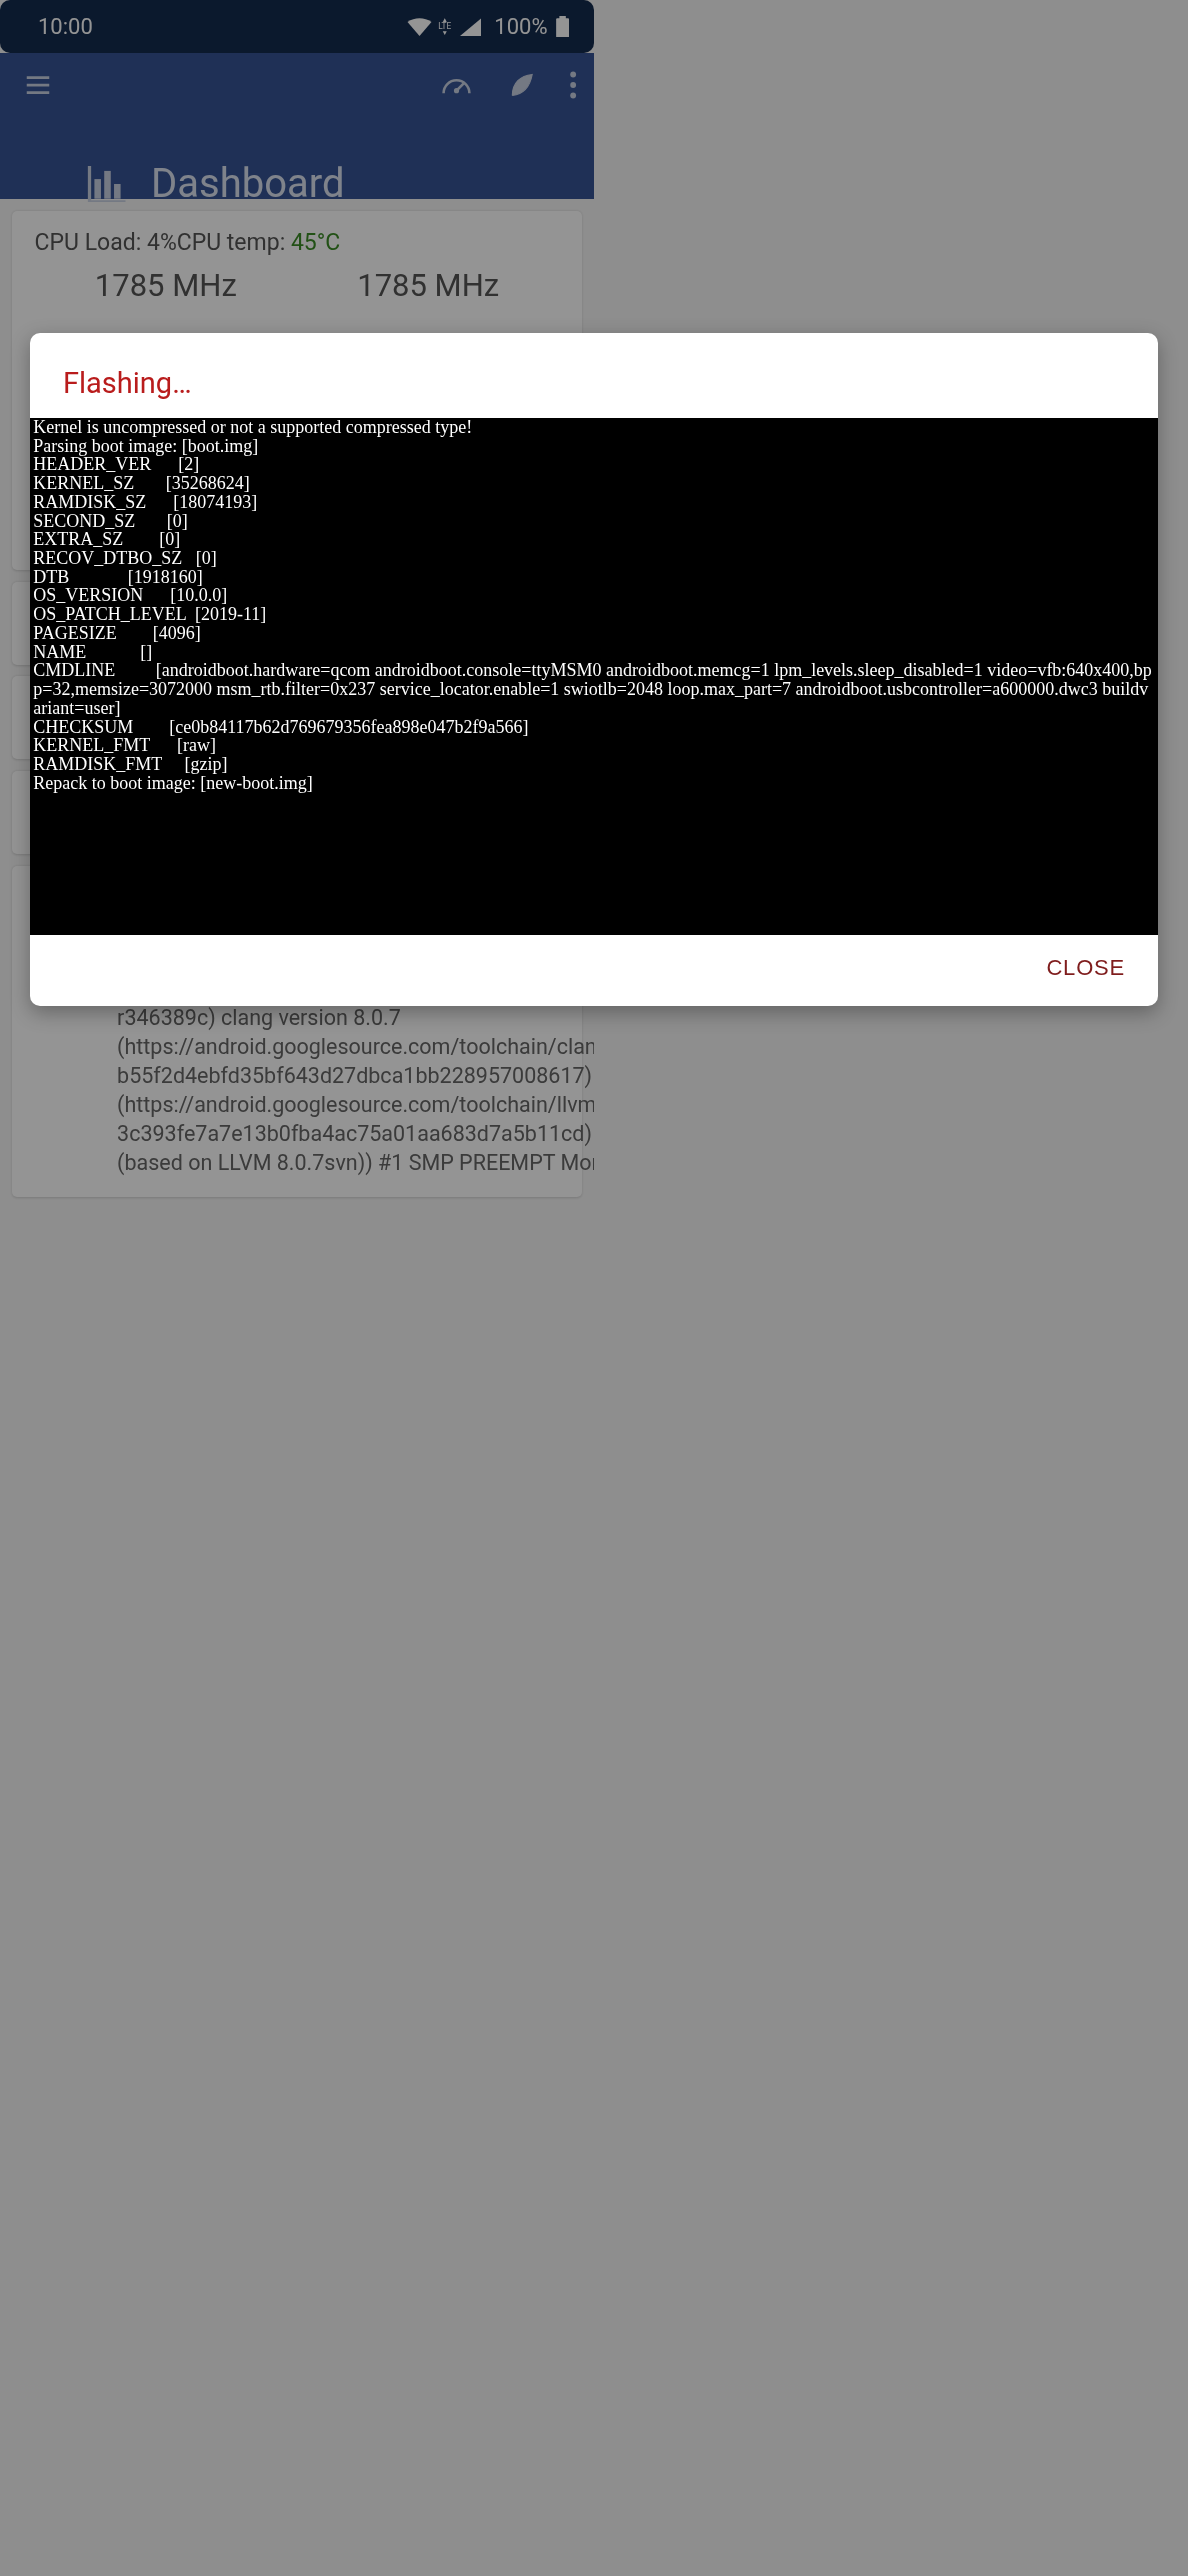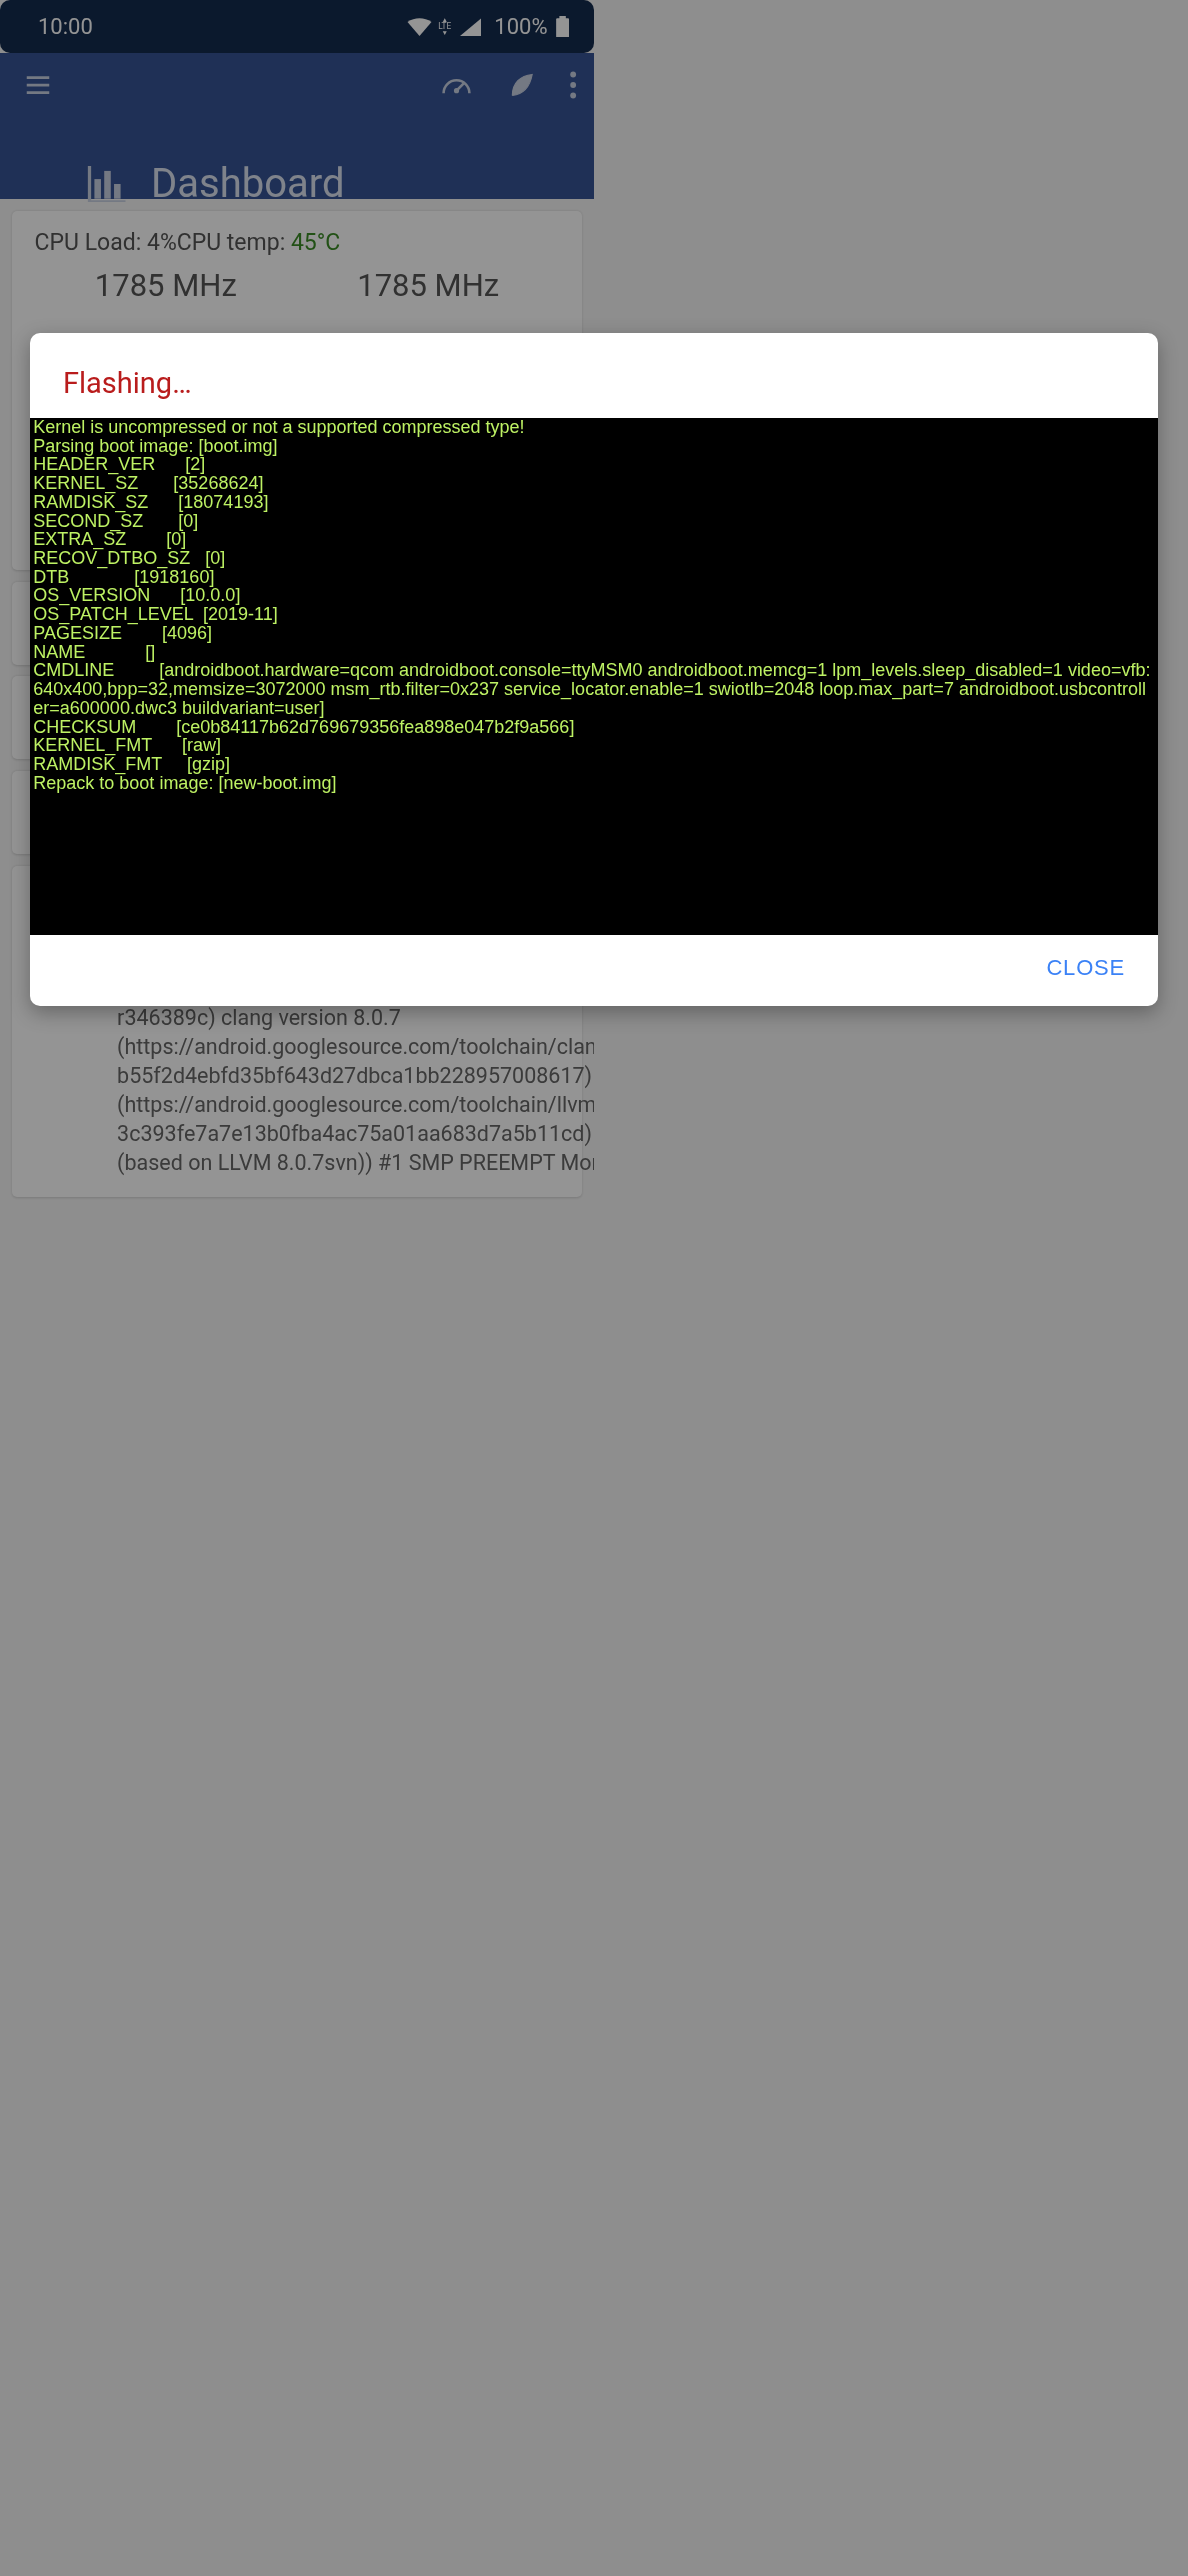--- a/index.html
+++ b/index.html
@@ -76,39 +76,39 @@
   overflow: hidden;
   box-shadow: 0 6.6px 20px rgba(0,0,0,0.3);
 }
 .dialog-title {
   padding: 33px 33px 18px;
   font-size: 29px;
   color: #b91c1c;
 }
 .console {
   background: #000;
-  color: #bef264;
-  font-family: Liberation Sans, sans-serif;
+  color: #ffffff;
+  font-family: Liberation Serif, serif;
   font-size: 18px;
   line-height: 1.04;
   padding: 0 3.3px 74px 3.3px;
   white-space: pre-wrap;
   word-break: break-all;
   min-height: 517px;
 }
 .dialog-actions {
   display: flex;
   justify-content: flex-end;
   padding: 20px 33px 25px;
 }
 .close-btn {
   background: none; border: none;
   font-size: 22px;
   letter-spacing: 0.8px;
-  color: #3b82f6;
+  color: #7f1d1d;
   cursor: default;
   text-align: center;
 }
 
 .spacer-card { height: 83px; }
 </style>
 </head>
 <body>
 
 <div class="status-bar">

